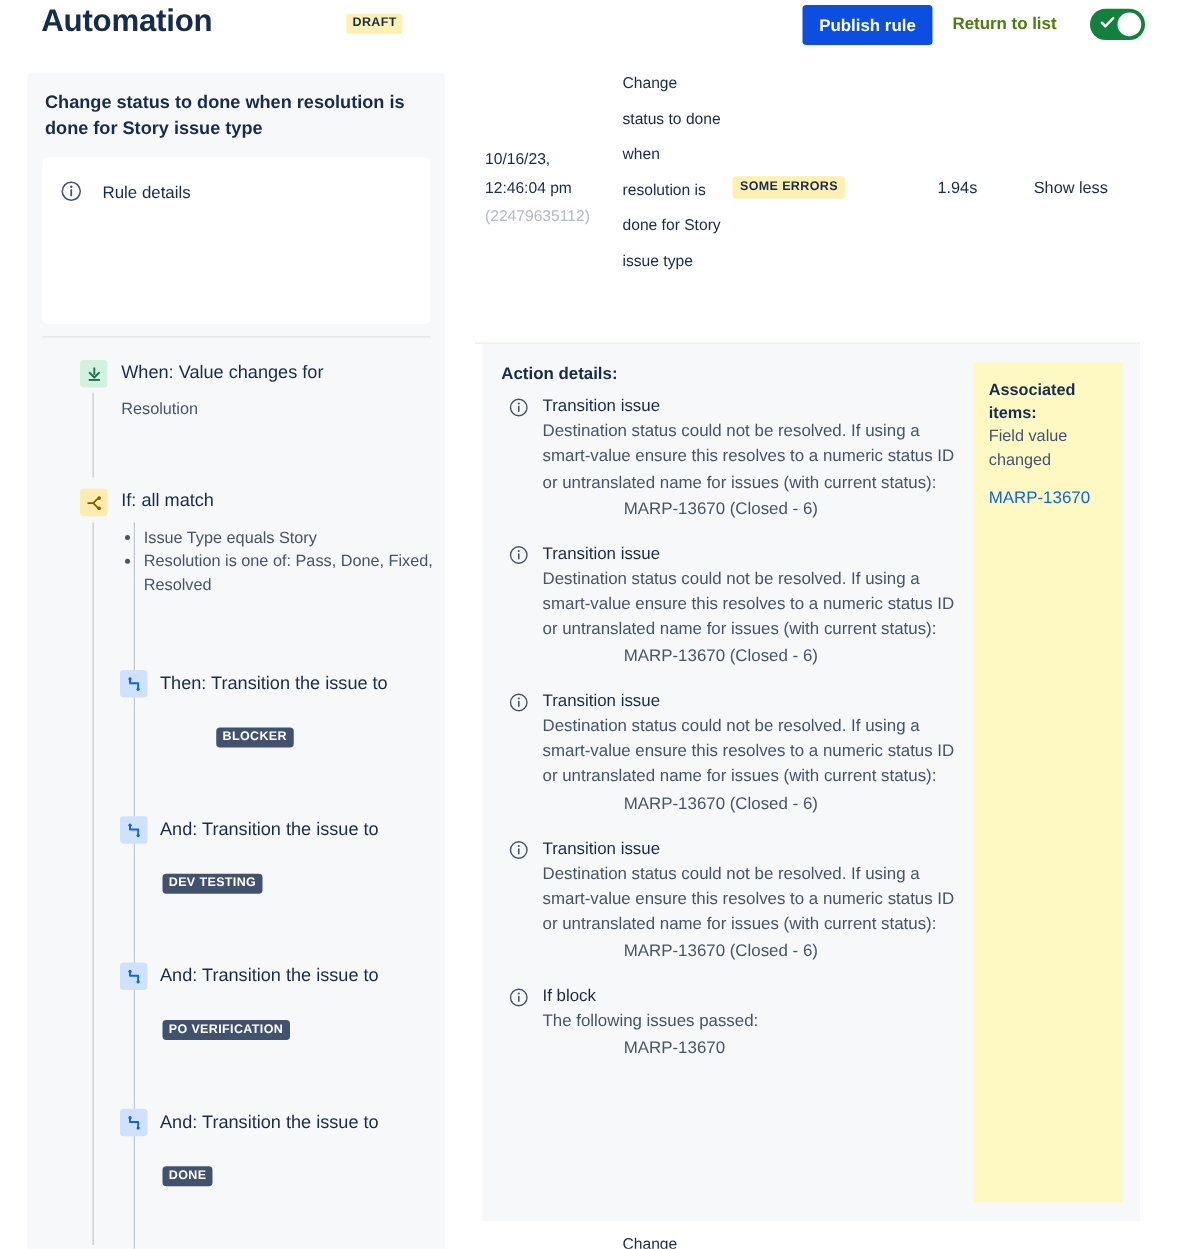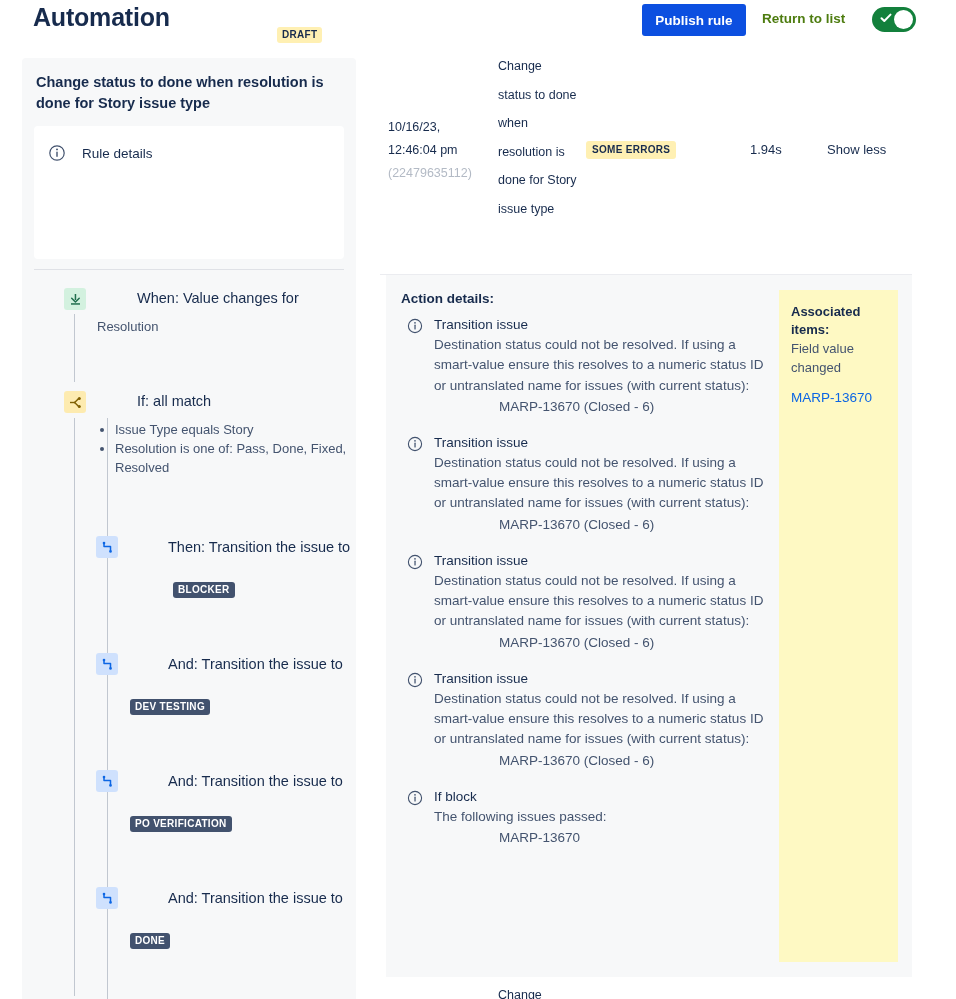--- a/index.html
+++ b/index.html
@@ -20,21 +20,21 @@
   }
   .page-title {
     position: absolute; left: 33px; top: 3px;
     font-size: 25px; font-weight: bold; letter-spacing: -0.2px;
     color: #172b4d;
   }
   .draft-lozenge {
     position: absolute; left: 277px; top: 11px;
     background: #fff0b3; color: #172b4d;
     font-size: 10px; font-weight: bold; letter-spacing: 0.3px;
-    padding: 2px 5px 3px 5px; border-radius: 3px; margin-top: 16px;
+    padding: 2px 5px 3px 5px; border-radius: 3px;
   }
   .publish-btn {
     position: absolute; left: 642px; top: 4px;
     width: 104px; height: 32px;
     background: #0c4fe0; color: #ffffff;
     border: none; border-radius: 3px;
     font-size: 13.5px; font-weight: bold;
     font-family: "Liberation Sans", sans-serif;
     cursor: pointer;
   }
@@ -112,21 +112,20 @@
     border-radius: 3px;
     display: flex; align-items: center; justify-content: center;
   }
   .node-ico.trigger { background: #d3f1df; }
   .node-ico.condition { background: #fdebb0; }
   .node-ico.action { background: #cfe1fd; }
   .node-title {
     position: absolute;
     font-size: 14.5px; line-height: 20.5px; color: #172b4d;
     cursor: pointer;
-    margin-left: 40px;
   }
   .node-sub {
     position: absolute;
     font-size: 13px; line-height: 19px; color: #44546f;
   }
   .node-bullets {
     position: absolute; margin: 0; padding-left: 15px;
     font-size: 13px; line-height: 19px; color: #44546f;
     list-style: disc;
   }

